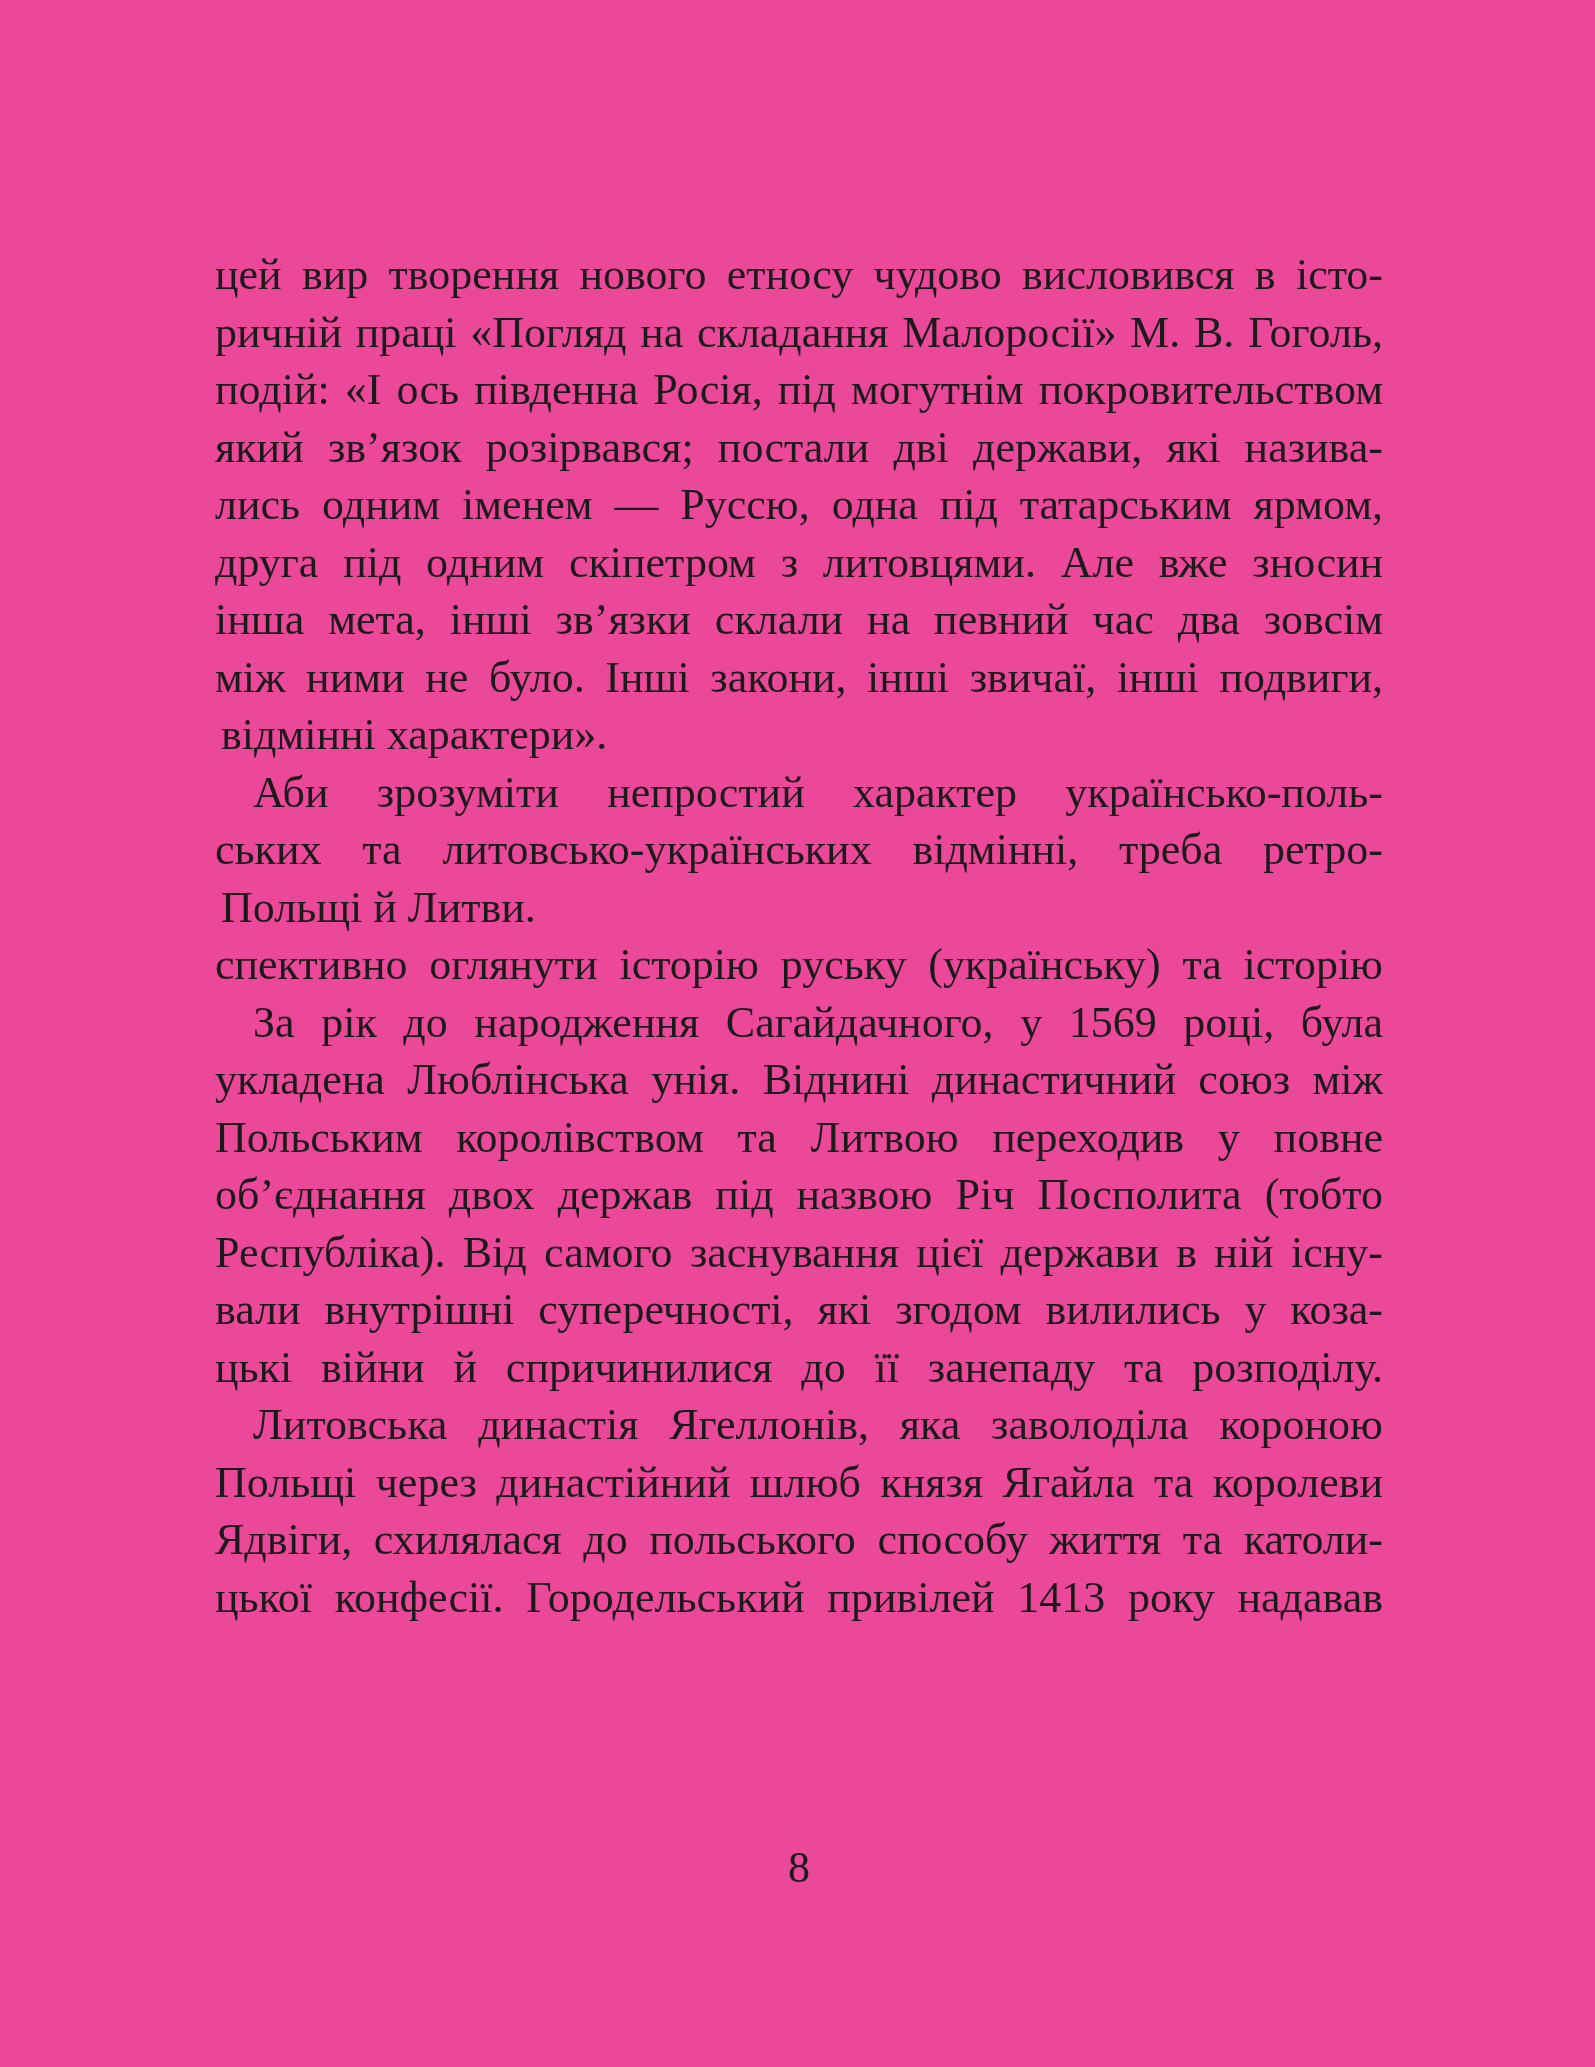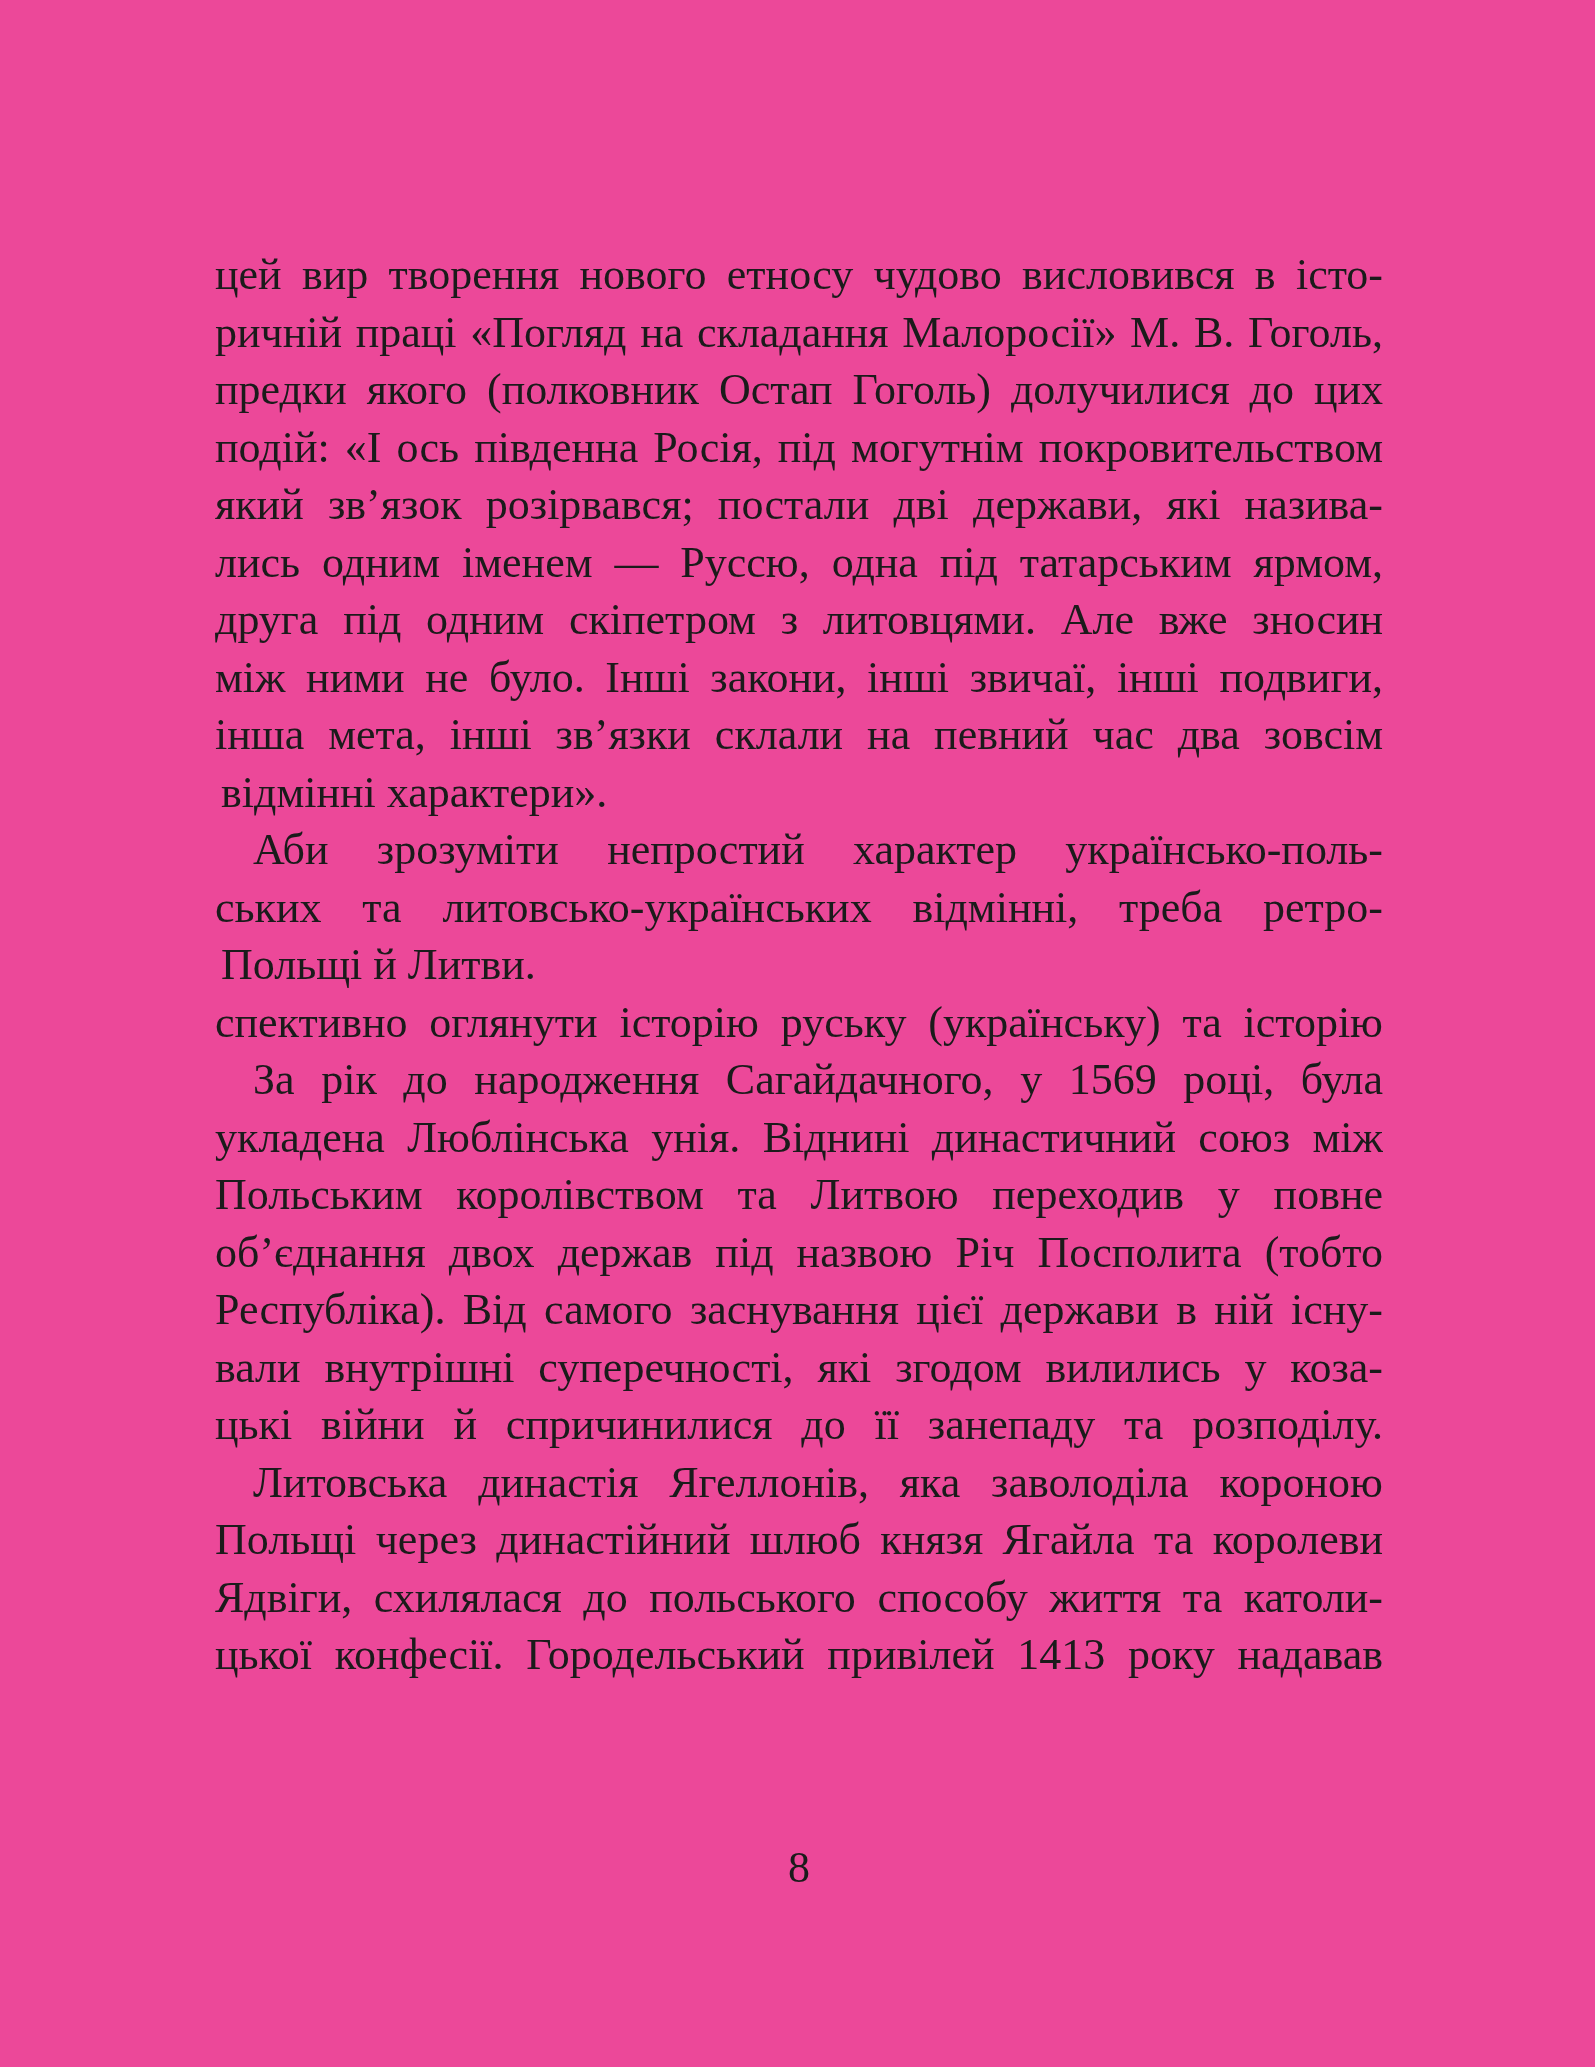--- a/index.html
+++ b/index.html
@@ -55,27 +55,26 @@
     color: #1b1b1b;
   }
 </style>
 </head>
 <body>
 
 <div class="book-page">
   <div class="body-text" id="body-text">
       <div class="text-line">цей вир творення нового етносу чудово висловився в істо-</div>
       <div class="text-line">ричній праці «Погляд на складання Малоросії» М. В. Гоголь,</div>
-      <div class="text-line">предки якого (полковник Остап Гоголь) долучилися до цих</div>
       <div class="text-line">подій: «І ось південна Росія, під могутнім покровительством</div>
       <div class="text-line">який зв’язок розірвався; постали дві держави, які назива-</div>
       <div class="text-line">лись одним іменем — Руссю, одна під татарським ярмом,</div>
       <div class="text-line">друга під одним скіпетром з литовцями. Але вже зносин</div>
+      <div class="text-line">інша мета, інші зв’язки склали на певний час два зовсім</div>
       <div class="text-line">між ними не було. Інші закони, інші звичаї, інші подвиги,</div>
-      <div class="text-line">інша мета, інші зв’язки склали на певний час два зовсім</div>
       <div class="text-line last">відмінні характери».</div>
       <div class="text-line indent">Аби зрозуміти непростий характер українсько-поль-</div>
       <div class="text-line">ських та литовсько-українських відмінні, треба ретро-</div>
       <div class="text-line last">Польщі й Литви.</div>
       <div class="text-line">спективно оглянути історію руську (українську) та історію</div>
       <div class="text-line indent">За рік до народження Сагайдачного, у 1569 році, була</div>
       <div class="text-line">укладена Люблінська унія. Віднині династичний союз між</div>
       <div class="text-line">Польським королівством та Литвою переходив у повне</div>
       <div class="text-line">об’єднання двох держав під назвою Річ Посполита (тобто</div>
       <div class="text-line">Республіка). Від самого заснування цієї держави в ній існу-</div>

